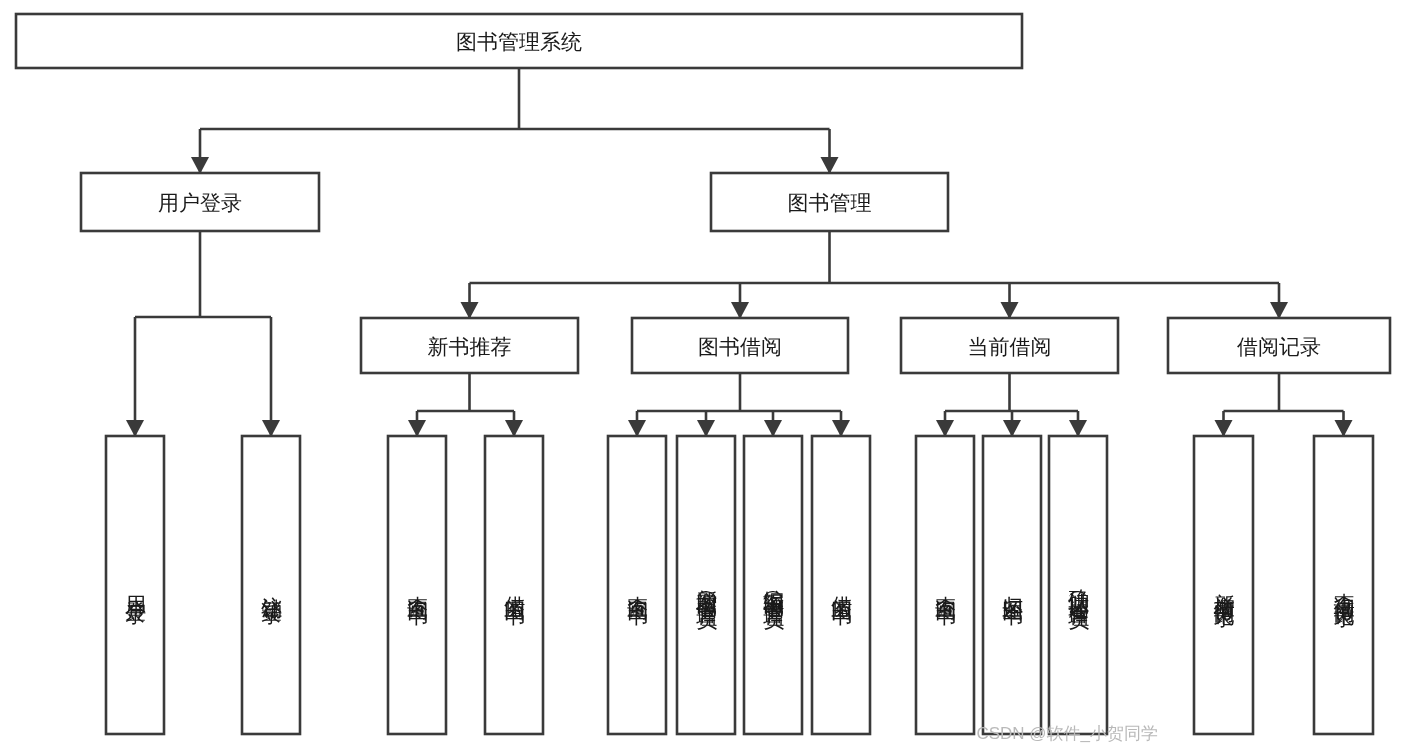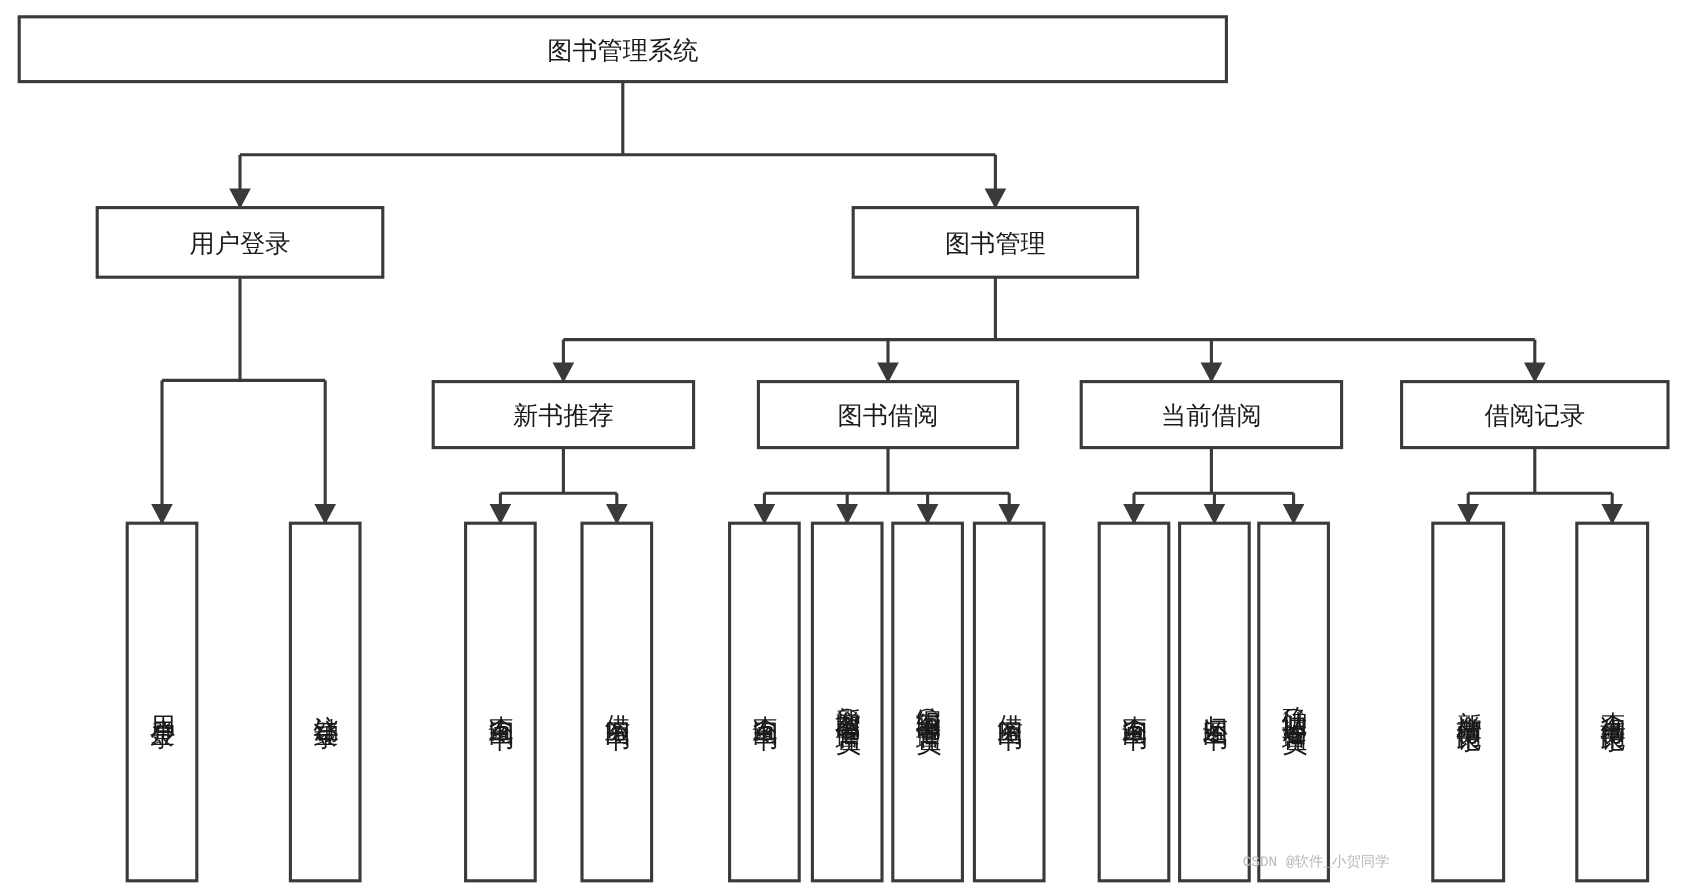--- a/index.html
+++ b/index.html
@@ -44,23 +44,23 @@
   .node-label-h {
     font-family: "DejaVu Sans", "Liberation Sans", sans-serif;
     font-size: 21px;
     fill: #1a1a1a;
     text-anchor: middle;
     dominant-baseline: central;
   }
   .watermark-text {
     position: absolute;
     right: 12px;
-    bottom: 20px;
-    font-family: Liberation Mono, monospace;
-    font-size: 12px;
+    bottom: 2px;
+    font-family: Liberation Sans, sans-serif;
+    font-size: 17px;
     color: #b9b9b9;
     white-space: nowrap;
     user-select: none;
   }
 </style>
 </head>
 <body>
 
 <div id="diagram-root">
   <svg id="diagram-svg" viewBox="0 0 1405 747">

